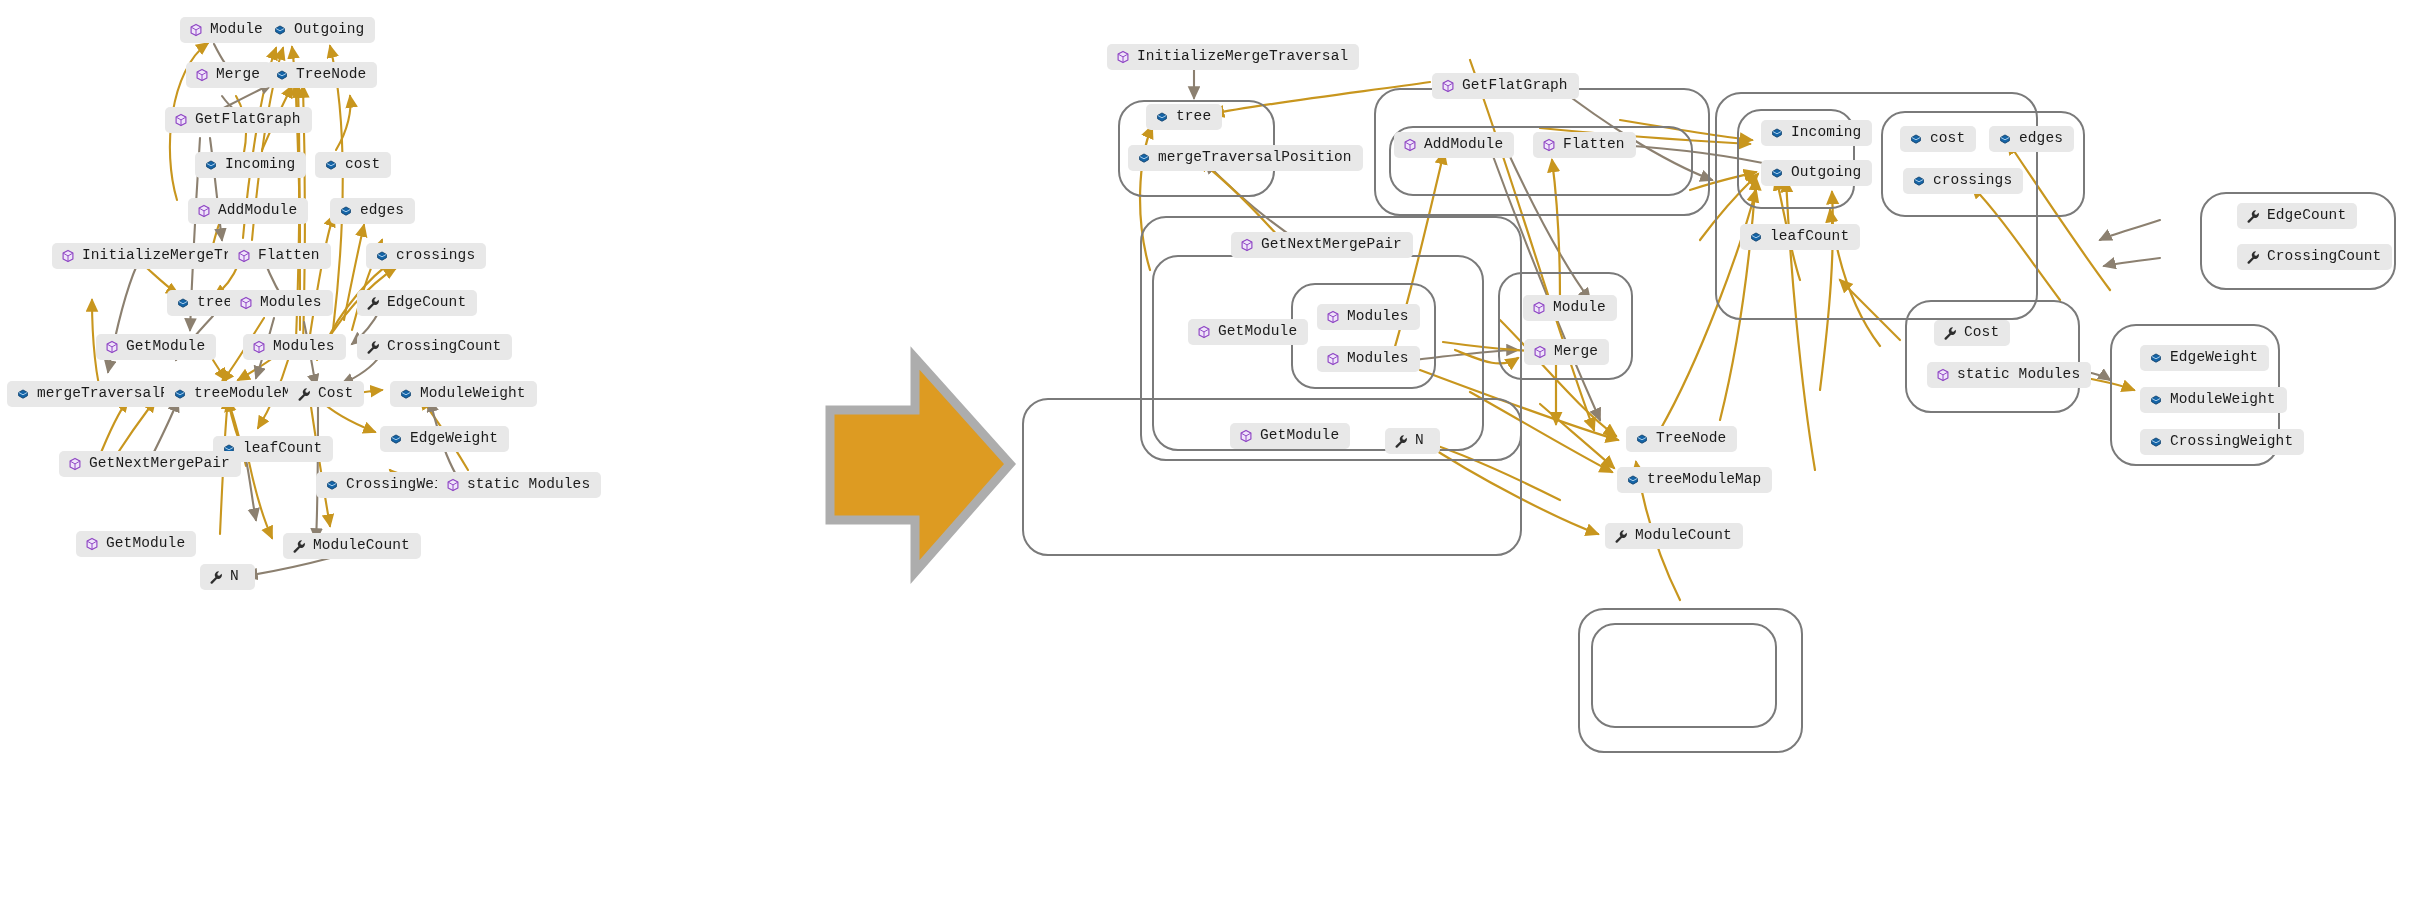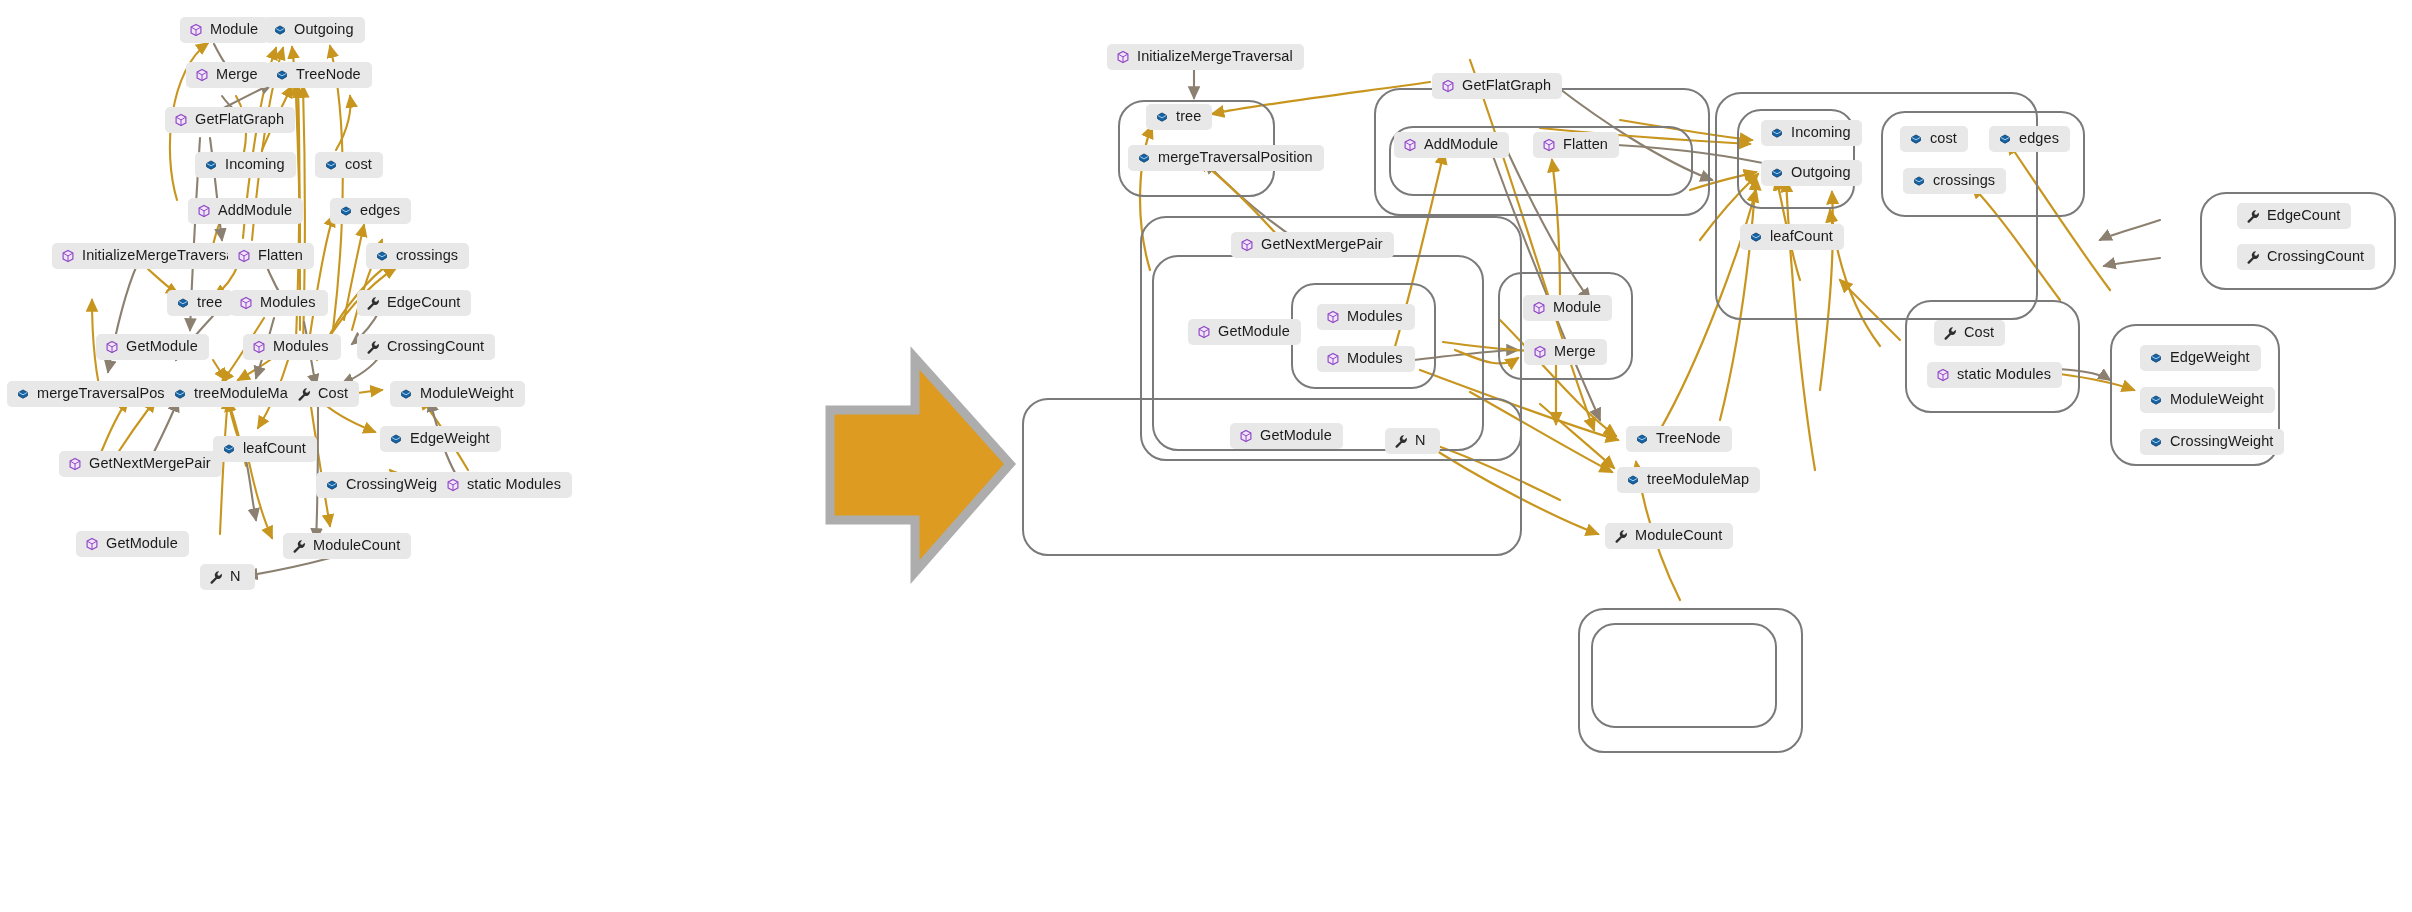--- a/index.html
+++ b/index.html
@@ -1,18 +1,18 @@
 <!DOCTYPE html>
 <html><head>
 <meta charset="utf-8">
 <style>
   html,body{margin:0;padding:0;background:#ffffff;}
   body{width:2412px;height:912px;overflow:hidden;
        font-family:"Liberation Sans","DejaVu Sans",sans-serif;}
-  #stage{position:relative;width:2412px;height:912px;background:#fff;}
+  #stage{position:relative;width:2412px;height:912px;background:#fff;font-family:Liberation Mono, monospace;}
   svg.edges{position:absolute;left:0;top:0;width:2412px;height:912px;overflow:visible;}
   .node{position:absolute;display:flex;align-items:center;gap:7px;
         background:#e8e8e8;border-radius:5px;padding:4px 11px 5px 9px;
         box-sizing:border-box;height:26px;white-space:nowrap;
         font-size:14.5px;color:#1b1b1b;letter-spacing:.1px;z-index:4;}
   .node .lbl{line-height:1;}
   .ic{width:14px;height:14px;flex:0 0 14px;display:block;}
   .grp{position:absolute;border:2.2px solid #7a7a7a;border-radius:26px;
        background:transparent;z-index:1;box-sizing:border-box;}
   .grp.inner{border-radius:24px;}

